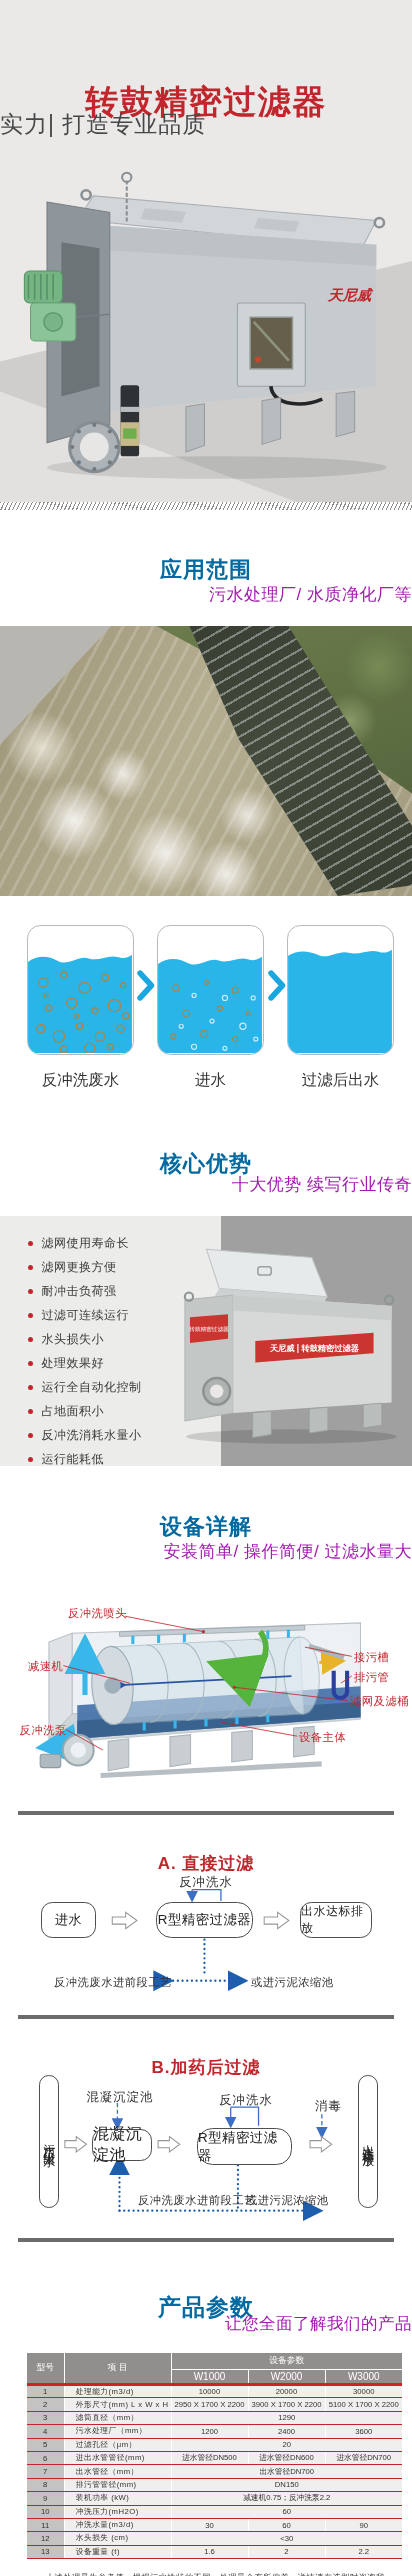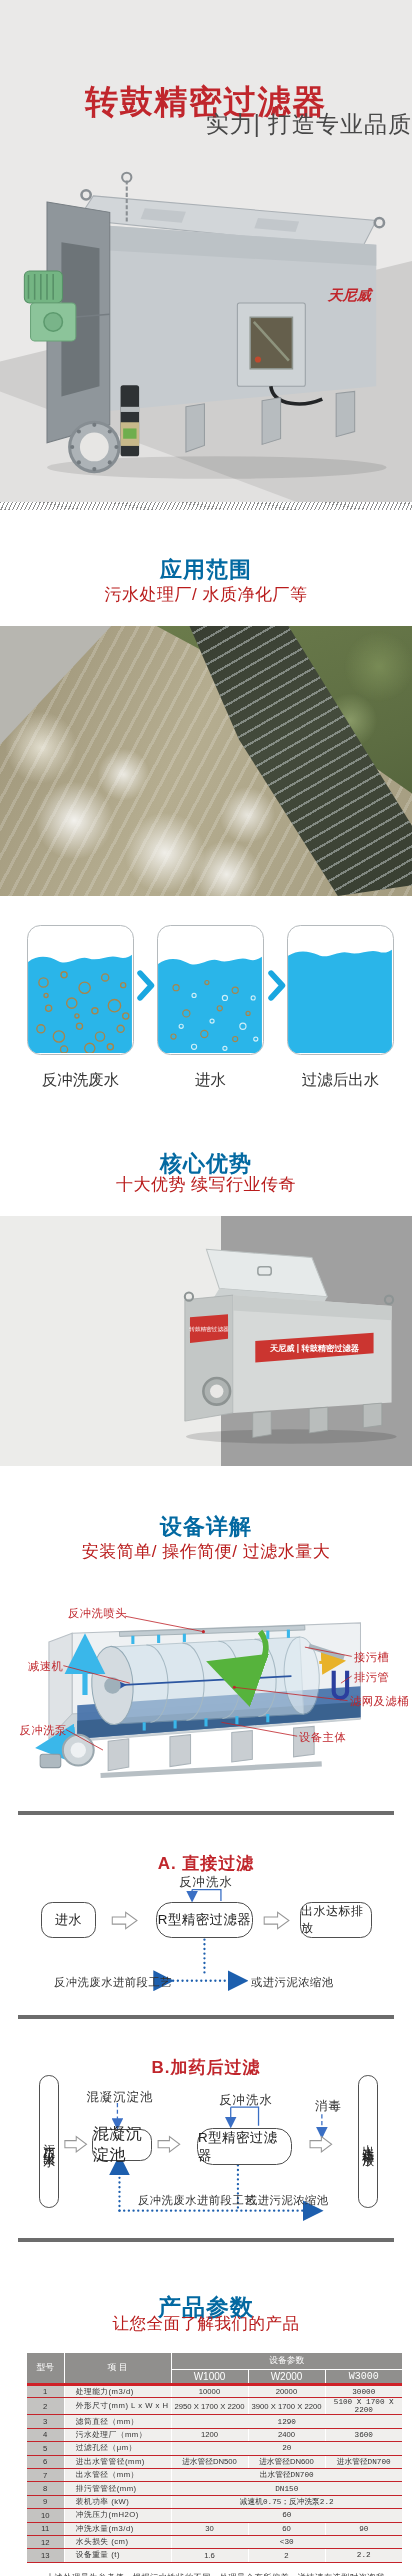--- a/index.html
+++ b/index.html
@@ -7,29 +7,29 @@
         font-family:"Liberation Sans","DejaVu Sans",sans-serif;overflow:hidden;}
   .abs{position:absolute;}
   
   .hero{position:absolute;top:0;left:0;width:412px;height:502px;background:#eae9e8;overflow:hidden;}
   .hero-floor{position:absolute;left:0;top:0;width:100%;height:100%;
       background:#cfcecd;clip-path:polygon(0 72%,100% 52%,100% 100%,0 100%);}
   .hero-floor2{position:absolute;left:0;top:0;width:100%;height:100%;
       background:#e2e1e0;clip-path:polygon(0 78%,72% 100%,0 100%);}
   .hero-title{position:absolute;top:58px;left:0;width:100%;text-align:center;
       font-size:33px;font-weight:800;letter-spacing:1.5px;color:#c0262c;}
-  .hero-sub{position:absolute;top:109px;left:0;width:100%;text-align:right;
+  .hero-sub{position:absolute;top:109px;left:0;width:100%;text-align:left;
       font-size:23px;color:#474747;letter-spacing:1px;}
   
   .hatch{position:absolute;left:0;width:412px;height:7.7px;
       background:repeating-linear-gradient(115deg,#8d8d8d 0 1px,#ffffff 1px 3.6px);}
   
   .sec-title{position:absolute;left:0;width:100%;text-align:center;color:#0369a1;
       font-size:22px;font-weight:800;letter-spacing:1px;}
-  .sec-sub{position:absolute;left:0;width:100%;text-align:center;color:#b91c1c;
+  .sec-sub{position:absolute;left:0;width:100%;text-align:right;color:#a21caf;
       font-size:17px;letter-spacing:0.5px;}
   
   .ww{position:absolute;top:626px;left:0;width:412px;height:270px;background:#b2aa8c;overflow:hidden;}
   .ww-foam{position:absolute;inset:0;
      background:
       radial-gradient(circle at 18% 72%,rgba(255,255,255,.85),rgba(255,255,255,0) 10%),
       radial-gradient(circle at 40% 84%,rgba(255,255,255,.8),rgba(255,255,255,0) 12%),
       radial-gradient(circle at 60% 70%,rgba(255,255,255,.7),rgba(255,255,255,0) 9%),
       radial-gradient(circle at 30% 55%,rgba(255,255,255,.75),rgba(255,255,255,0) 8%),
       radial-gradient(circle at 55% 92%,rgba(255,255,255,.8),rgba(255,255,255,0) 10%),
@@ -86,21 +86,21 @@
   .ptable thead th{background:#908f8d;color:#fff;font-weight:400;font-size:8.8px;
       border-right:1px solid #fff;border-bottom:1px solid #fff;}
   .ptable thead tr.h1 th{height:16px;}
   .ptable thead tr.h2 th{height:15.5px;font-size:10px;}
   .ptable td{background:#f0efed;color:#333;font-size:7.7px;height:13.4px;
       border-right:1px solid #fff;border-bottom:1px solid #c5232b;}
   .ptable td.num{background:#c4c3c1;color:#333;}
   .ptable td.item{text-align:left;padding-left:11.3px;letter-spacing:0.5px;}
   .ptable tbody tr:first-child td{border-top:3.1px solid #cf2128;}
   .ptable tbody tr:last-child td{border-bottom:1.5px solid #c5232b;margin-left:8px;}
-  .ptable th:last-child,.ptable td:last-child{border-right:none;font-family:Liberation Mono, monospace;}
+  .ptable th:last-child,.ptable td:last-child{border-right:none;}
   .footnote{position:absolute;top:2572px;left:36px;width:350px;font-size:8.2px;color:#333;letter-spacing:0.5px;}
   .footnote::before{content:"▪";margin-right:7.2px;font-size:6.2px;vertical-align:1px;}
 </style>
 </head>
 <body>
 
 <div id="page">
 
   <svg width="0" height="0" style="position:absolute">
     <defs>
@@ -265,20 +265,32 @@
     <div class="tank-label" style="left:27px">反冲洗废水</div>
     <div class="tank-label" style="left:157px">进水</div>
     <div class="tank-label" style="left:287px">过滤后出水</div>
   </div>
 
   <h2 class="sec-title" style="top:1131px">核心优势</h2>
   <div class="sec-sub" style="top:1173px">十大优势  续写行业传奇</div>
 
   <div class="adv">
     <div class="adv-right"></div>
+    <ul class="adv-list">
+      <li>滤网使用寿命长</li>
+      <li>滤网更换方便</li>
+      <li>耐冲击负荷强</li>
+      <li>过滤可连续运行</li>
+      <li>水头损失小</li>
+      <li>处理效果好</li>
+      <li>运行全自动化控制</li>
+      <li>占地面积小</li>
+      <li>反冲洗消耗水量小</li>
+      <li>运行能耗低</li>
+    </ul>
     <svg class="abs" style="left:155px;top:26px" width="252" height="206" viewBox="0 0 490 400">
       <ellipse cx="265" cy="378" rx="205" ry="14" fill="rgba(0,0,0,.14)"></ellipse>
 
       <polygon points="100,14 305,30 335,106 125,90" fill="#e6eaea" stroke="#bcc2c2" stroke-width="2"></polygon>
       <polygon points="125,90 335,106 323,128 113,110" fill="#ccd1d1"></polygon>
       <rect x="200" y="48" width="26" height="16" rx="5" fill="none" stroke="#9aa1a1" stroke-width="3"></rect>
 
       <polygon points="58,112 152,103 152,332 58,348" fill="#c3c7c6" stroke="#a9aeae" stroke-width="1.5"></polygon>
 
       <polygon points="152,103 460,124 460,312 152,332" fill="#d6d9d8"></polygon>

